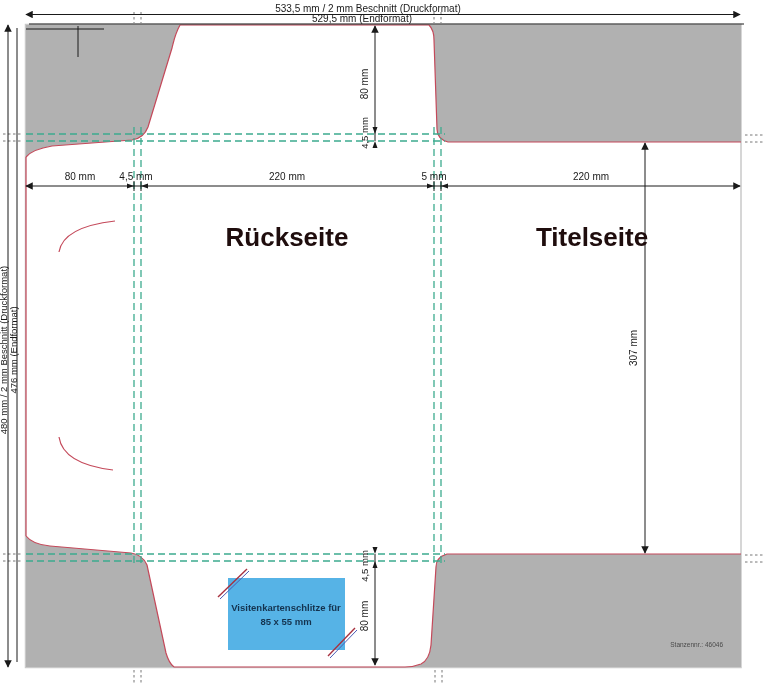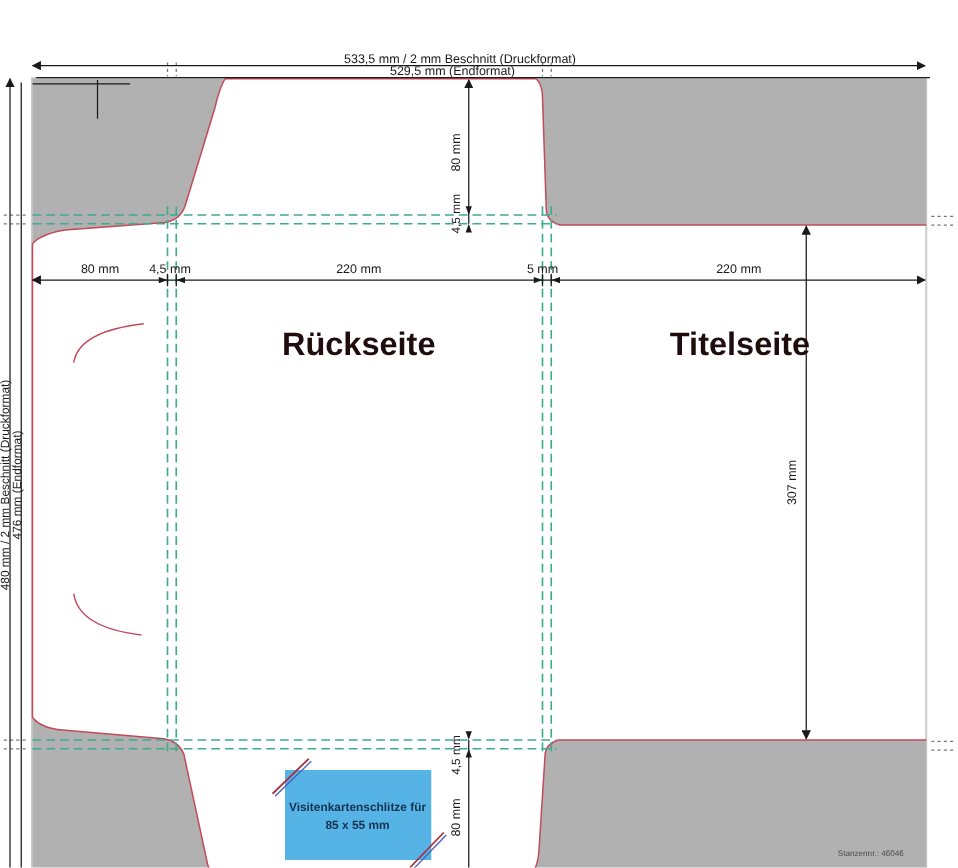--- a/index.html
+++ b/index.html
@@ -1,17 +1,17 @@
 <!DOCTYPE html>
 <html><head>
 <meta charset="utf-8">
 <style>
   html,body{margin:0;padding:0;background:#ffffff;}
   body{width:766px;height:694px;overflow:hidden;}
-  #stage{position:relative;width:766px;height:552px;font-family:"Liberation Sans",sans-serif;margin-top:38px;}
+  #stage{position:relative;width:766px;height:552px;font-family:"Liberation Sans",sans-serif;}
   svg{display:block;}
   text{font-family:"Liberation Sans",sans-serif;fill:#1a1a1a;}
   .dim-label{font-size:10px;fill:#1a1a1a;}
   .dim-label-sm{font-size:9.5px;fill:#1a1a1a;}
   .panel-title{font-size:26px;font-weight:bold;fill:#1f0d0d;}
   .slot-label{font-size:9.5px;font-weight:bold;fill:#14334f;}
   .die-number{font-size:6.5px;fill:#4a4a4a;}
   .cut{stroke:#c4495a;stroke-width:1.2;fill:none;}
   .waste{fill:#b1b1b1;stroke:none;}
   .fold{stroke:#3cab8e;stroke-width:1.3;fill:none;stroke-dasharray:7 4;}

